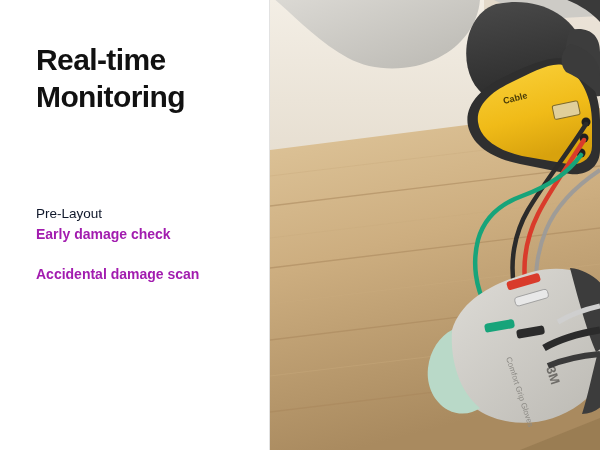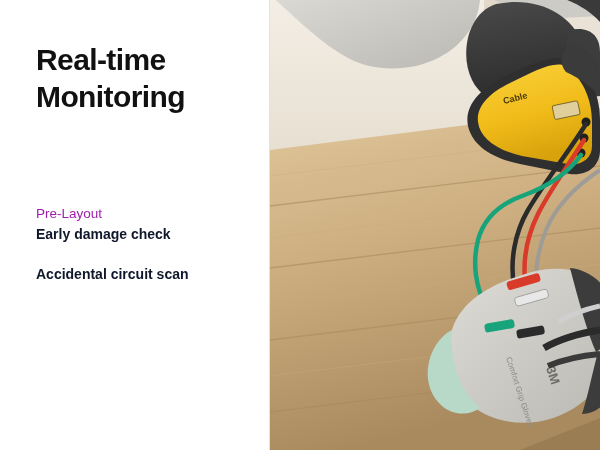--- a/index.html
+++ b/index.html
@@ -43,28 +43,28 @@
     position: absolute;
     left: 36px;
     top: 205px;
     width: 210px;
   }
   .feature-item {
     margin-bottom: 21px;
   }
   .feature-title {
     font-size: 13.5px;
-    color: #a21caf;
+    color: #0f172a;
     line-height: 1.35;
     margin-bottom: 2px;
   }
   .feature-sub {
     font-size: 14px;
     font-weight: bold;
-    color: #0f172a;
+    color: #a21caf;
     line-height: 1.35;
   }
   .panel-divider {
     position: absolute;
     right: 0;
     top: 0;
     width: 1px;
     height: 450px;
     background: #e2e2e2;
   }
@@ -91,21 +91,21 @@
   <div class="left-panel">
     <h1 class="headline">Real-time
 Monitoring</h1>
 
     <div class="feature-list">
       <div class="feature-item">
         <div class="feature-title">Pre-Layout</div>
         <div class="feature-sub">Early damage check</div>
       </div>
       <div class="feature-item">
-        <div class="feature-sub">Accidental circuit scan</div>
+        <div class="feature-sub">Accidental damage scan</div>
       </div>
     </div>
 
     <div class="panel-divider"></div>
   </div>
 
   <div class="photo">
     <svg viewBox="0 0 330 450" xmlns="http://www.w3.org/2000/svg" aria-hidden="true">
       <defs>
         <linearGradient id="woodGrad" x1="0" y1="0" x2="0.25" y2="1">

